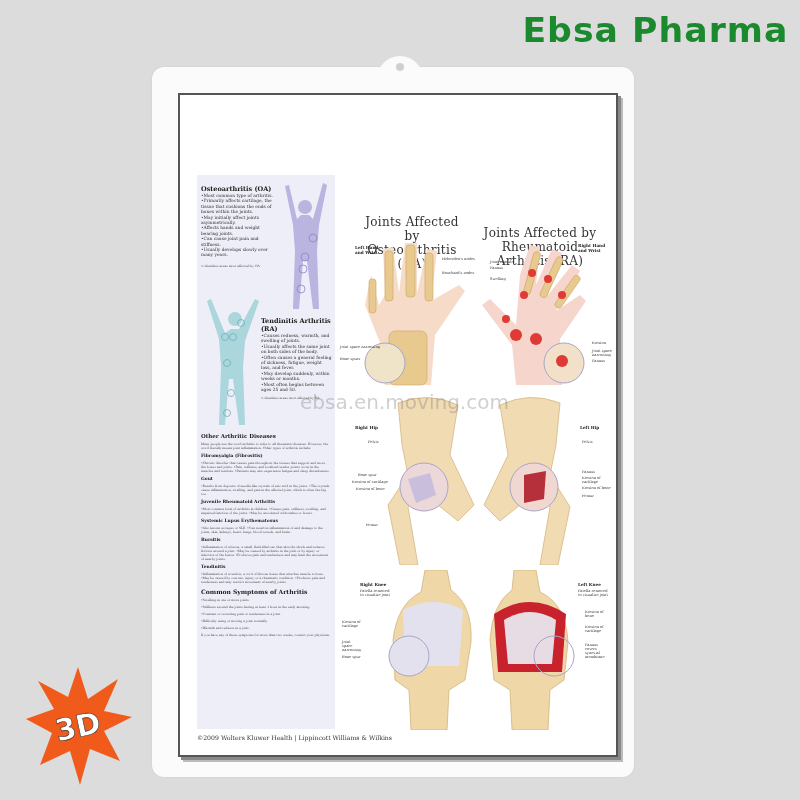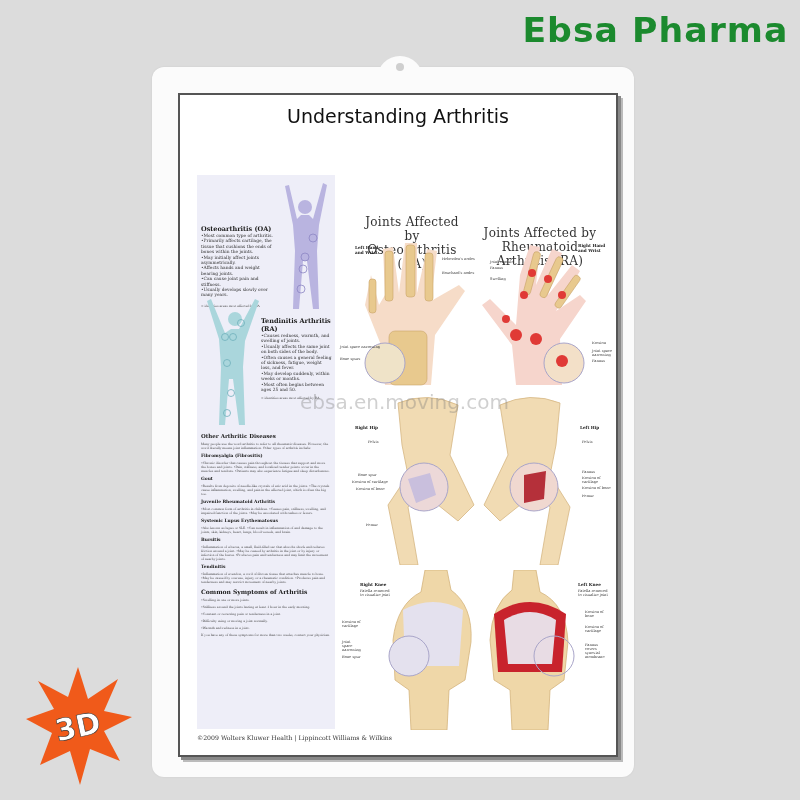--- a/index.html
+++ b/index.html
@@ -25,33 +25,32 @@
 </head>
 <body>
 
 <div class="brand">Ebsa Pharma</div>
 
 <div class="frame"></div>
 <div class="tab"></div>
 <div class="hole"></div>
 
 <div class="poster">
-  <div class="title">Understanding Arthritis</div>
 
   <div class="leftcol">
 
     <svg style="position:absolute;left:78px;top:6px" width="58" height="130" viewBox="0 0 58 130">
       <path d="M10 5 L14 4 L22 38 L26 34 L34 34 L38 38 L48 2 L52 4 L44 44 L42 70 L44 128 L38 128 L32 80 L28 80 L24 128 L18 128 L20 70 L18 44 Z" fill="#b9b4e0"></path>
       <circle cx="30" cy="26" r="7" fill="#b9b4e0"></circle>
       <circle cx="38" cy="57" r="4" fill="none" stroke="#8d86c4" stroke-width="0.8"></circle>
       <circle cx="30" cy="76" r="4" fill="none" stroke="#8d86c4" stroke-width="0.8"></circle>
       <circle cx="28" cy="88" r="4" fill="none" stroke="#8d86c4" stroke-width="0.8"></circle>
       <circle cx="26" cy="108" r="4" fill="none" stroke="#8d86c4" stroke-width="0.8"></circle>
     </svg>
-    <div style="position:absolute;left:4px;top:10px;width:76px;margin-top:40px;">
+    <div style="position:absolute;left:4px;top:10px;width:76px;">
       <p class="section-h">Osteoarthritis (OA)</p>
       <p class="bul">•Most common type of arthritis.</p>
       <p class="bul">•Primarily affects cartilage, the tissue that cushions the ends of bones within the joints.</p>
       <p class="bul">•May initially affect joints asymmetrically.</p>
       <p class="bul">•Affects hands and weight bearing joints.</p>
       <p class="bul">•Can cause joint pain and stiffness.</p>
       <p class="bul">•Usually develops slowly over many years.</p>
       <p class="tiny" style="margin-top:6px">= identifies areas most affected by OA</p>
     </div>
 

